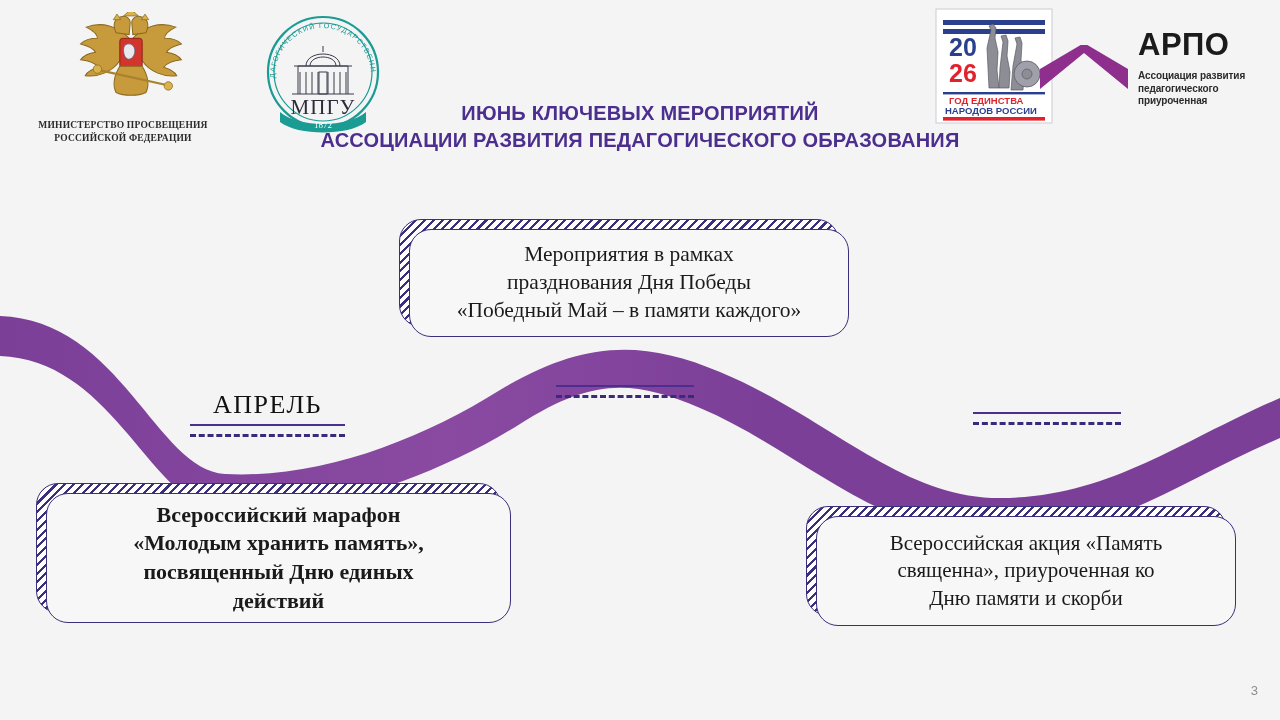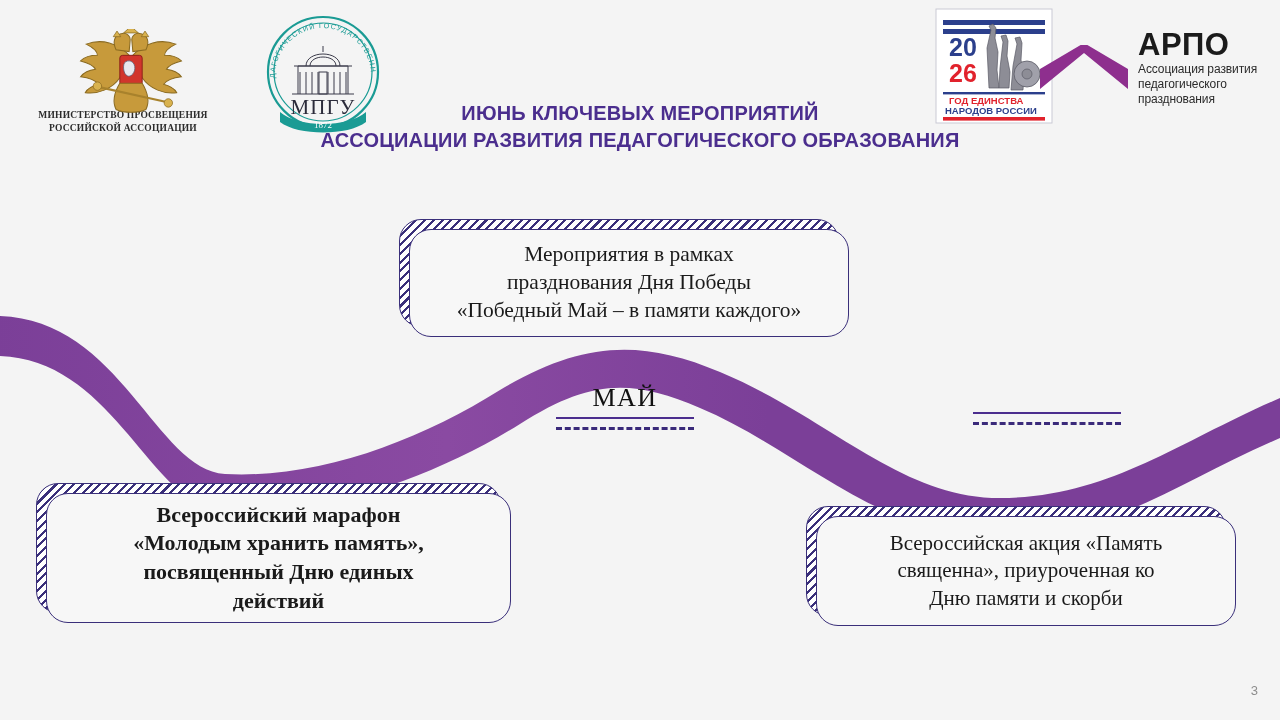--- a/index.html
+++ b/index.html
@@ -18,21 +18,21 @@
 
   
   .logo {
     position: absolute;
     display: flex;
     flex-direction: column;
     align-items: center;
   }
 
   
-  #logo-ministry { left: 38px; top: 29px; width: 170px; }
+  #logo-ministry { left: 38px; top: 12px; width: 170px; gap: 27px; }
   #logo-ministry .caption {
     font-family: "Liberation Serif", serif;
     font-size: 9.5px;
     font-weight: bold;
     color: #2b2b2b;
     text-align: center;
     line-height: 1.35;
     letter-spacing: .2px;
     margin-top: 4px;
   }
@@ -52,25 +52,25 @@
   .arpo-name {
     font-family: "Liberation Sans", sans-serif;
     font-weight: bold;
     font-size: 31px;
     line-height: .95;
     color: #1b1b1b;
     letter-spacing: .5px;
   }
   .arpo-sub {
     font-family: "Liberation Sans", sans-serif;
-    font-size: 12px;
-    font-weight: normal;
+    font-size: 10px;
+    font-weight: bold;
     color: #2b2b2b;
     line-height: 1.25;
-    margin-top: 3px;
+    margin-top: 11px;
     letter-spacing: -0.1px;
   }
 
   
   #title-block {
     position: absolute;
     left: 0; right: 0;
     top: 100px;
     text-align: center;
     color: #4b2e8e;
@@ -242,21 +242,21 @@
           <path d="M48 58 C42 68 40 78 44 86 C52 90 68 90 76 86 C80 78 78 68 72 58 Z" fill="#c79a3b" stroke="#8a6a20" stroke-width="1.1"></path>
 
           <path d="M26 62 L98 78" stroke="#a8822c" stroke-width="2.4" fill="none"></path>
           <circle cx="24" cy="61" r="4.5" fill="#d9b24e" stroke="#8a6a20" stroke-width=".8"></circle>
           <circle cx="100" cy="79" r="4.5" fill="#d9b24e" stroke="#8a6a20" stroke-width=".8"></circle>
         </g>
       </svg>
     </div>
     <div class="caption">
       <span>МИНИСТЕРСТВО ПРОСВЕЩЕНИЯ</span><br>
-      <span>РОССИЙСКОЙ АССОЦИАЦИИ</span>
+      <span>РОССИЙСКОЙ ФЕДЕРАЦИИ</span>
     </div>
   </div>
 
   <div class="logo" id="logo-mpgu">
     <svg viewBox="0 0 130 130" width="130" height="130" xmlns="http://www.w3.org/2000/svg">
       <defs>
         <path id="ringPath" d="M 17,68 A 48,48 0 1 1 113,68" fill="none"></path>
       </defs>
       <circle cx="65" cy="64" r="55" fill="none" stroke="#1a9b94" stroke-width="2.2"></circle>
       <circle cx="65" cy="64" r="49" fill="none" stroke="#1a9b94" stroke-width="1.2"></circle>
@@ -308,33 +308,37 @@
 
   <div class="logo" id="logo-arpo">
     <div class="arpo-row">
       <svg class="arpo-chevron" viewBox="0 0 88 48" xmlns="http://www.w3.org/2000/svg">
         <path d="M0 44 L44 8 L88 44 L88 24 L44 -2 L0 24 Z" fill="#8e2f8e"></path>
       </svg>
       <div class="arpo-text">
         <div class="arpo-name">АРПО</div>
         <div class="arpo-sub">
           <span>Ассоциация развития</span><br>
-          <span>педагогического празднования</span>
+          <span>педагогического приуроченная</span>
         </div>
       </div>
     </div>
   </div>
 
   <div id="title-block">
     <div class="t2">ИЮНЬ КЛЮЧЕВЫХ МЕРОПРИЯТИЙ</div>
     <div class="t3">АССОЦИАЦИИ РАЗВИТИЯ ПЕДАГОГИЧЕСКОГО ОБРАЗОВАНИЯ</div>
   </div>
 
+  <div class="month" id="month-april">
+    <div class="m-label">АПРЕЛЬ</div>
+    <div class="m-rule"></div>
+    <div class="m-dash"></div>
+  </div>
   <div class="month" id="month-may">
-    <div class="m-label">МАЙ</div>
     <div class="m-rule"></div>
     <div class="m-dash"></div>
   </div>
   <div class="month" id="month-june">
     <div class="m-rule"></div>
     <div class="m-dash"></div>
   </div>
 
   <div class="callout" id="callout-may">
     <div class="hatch"></div>

